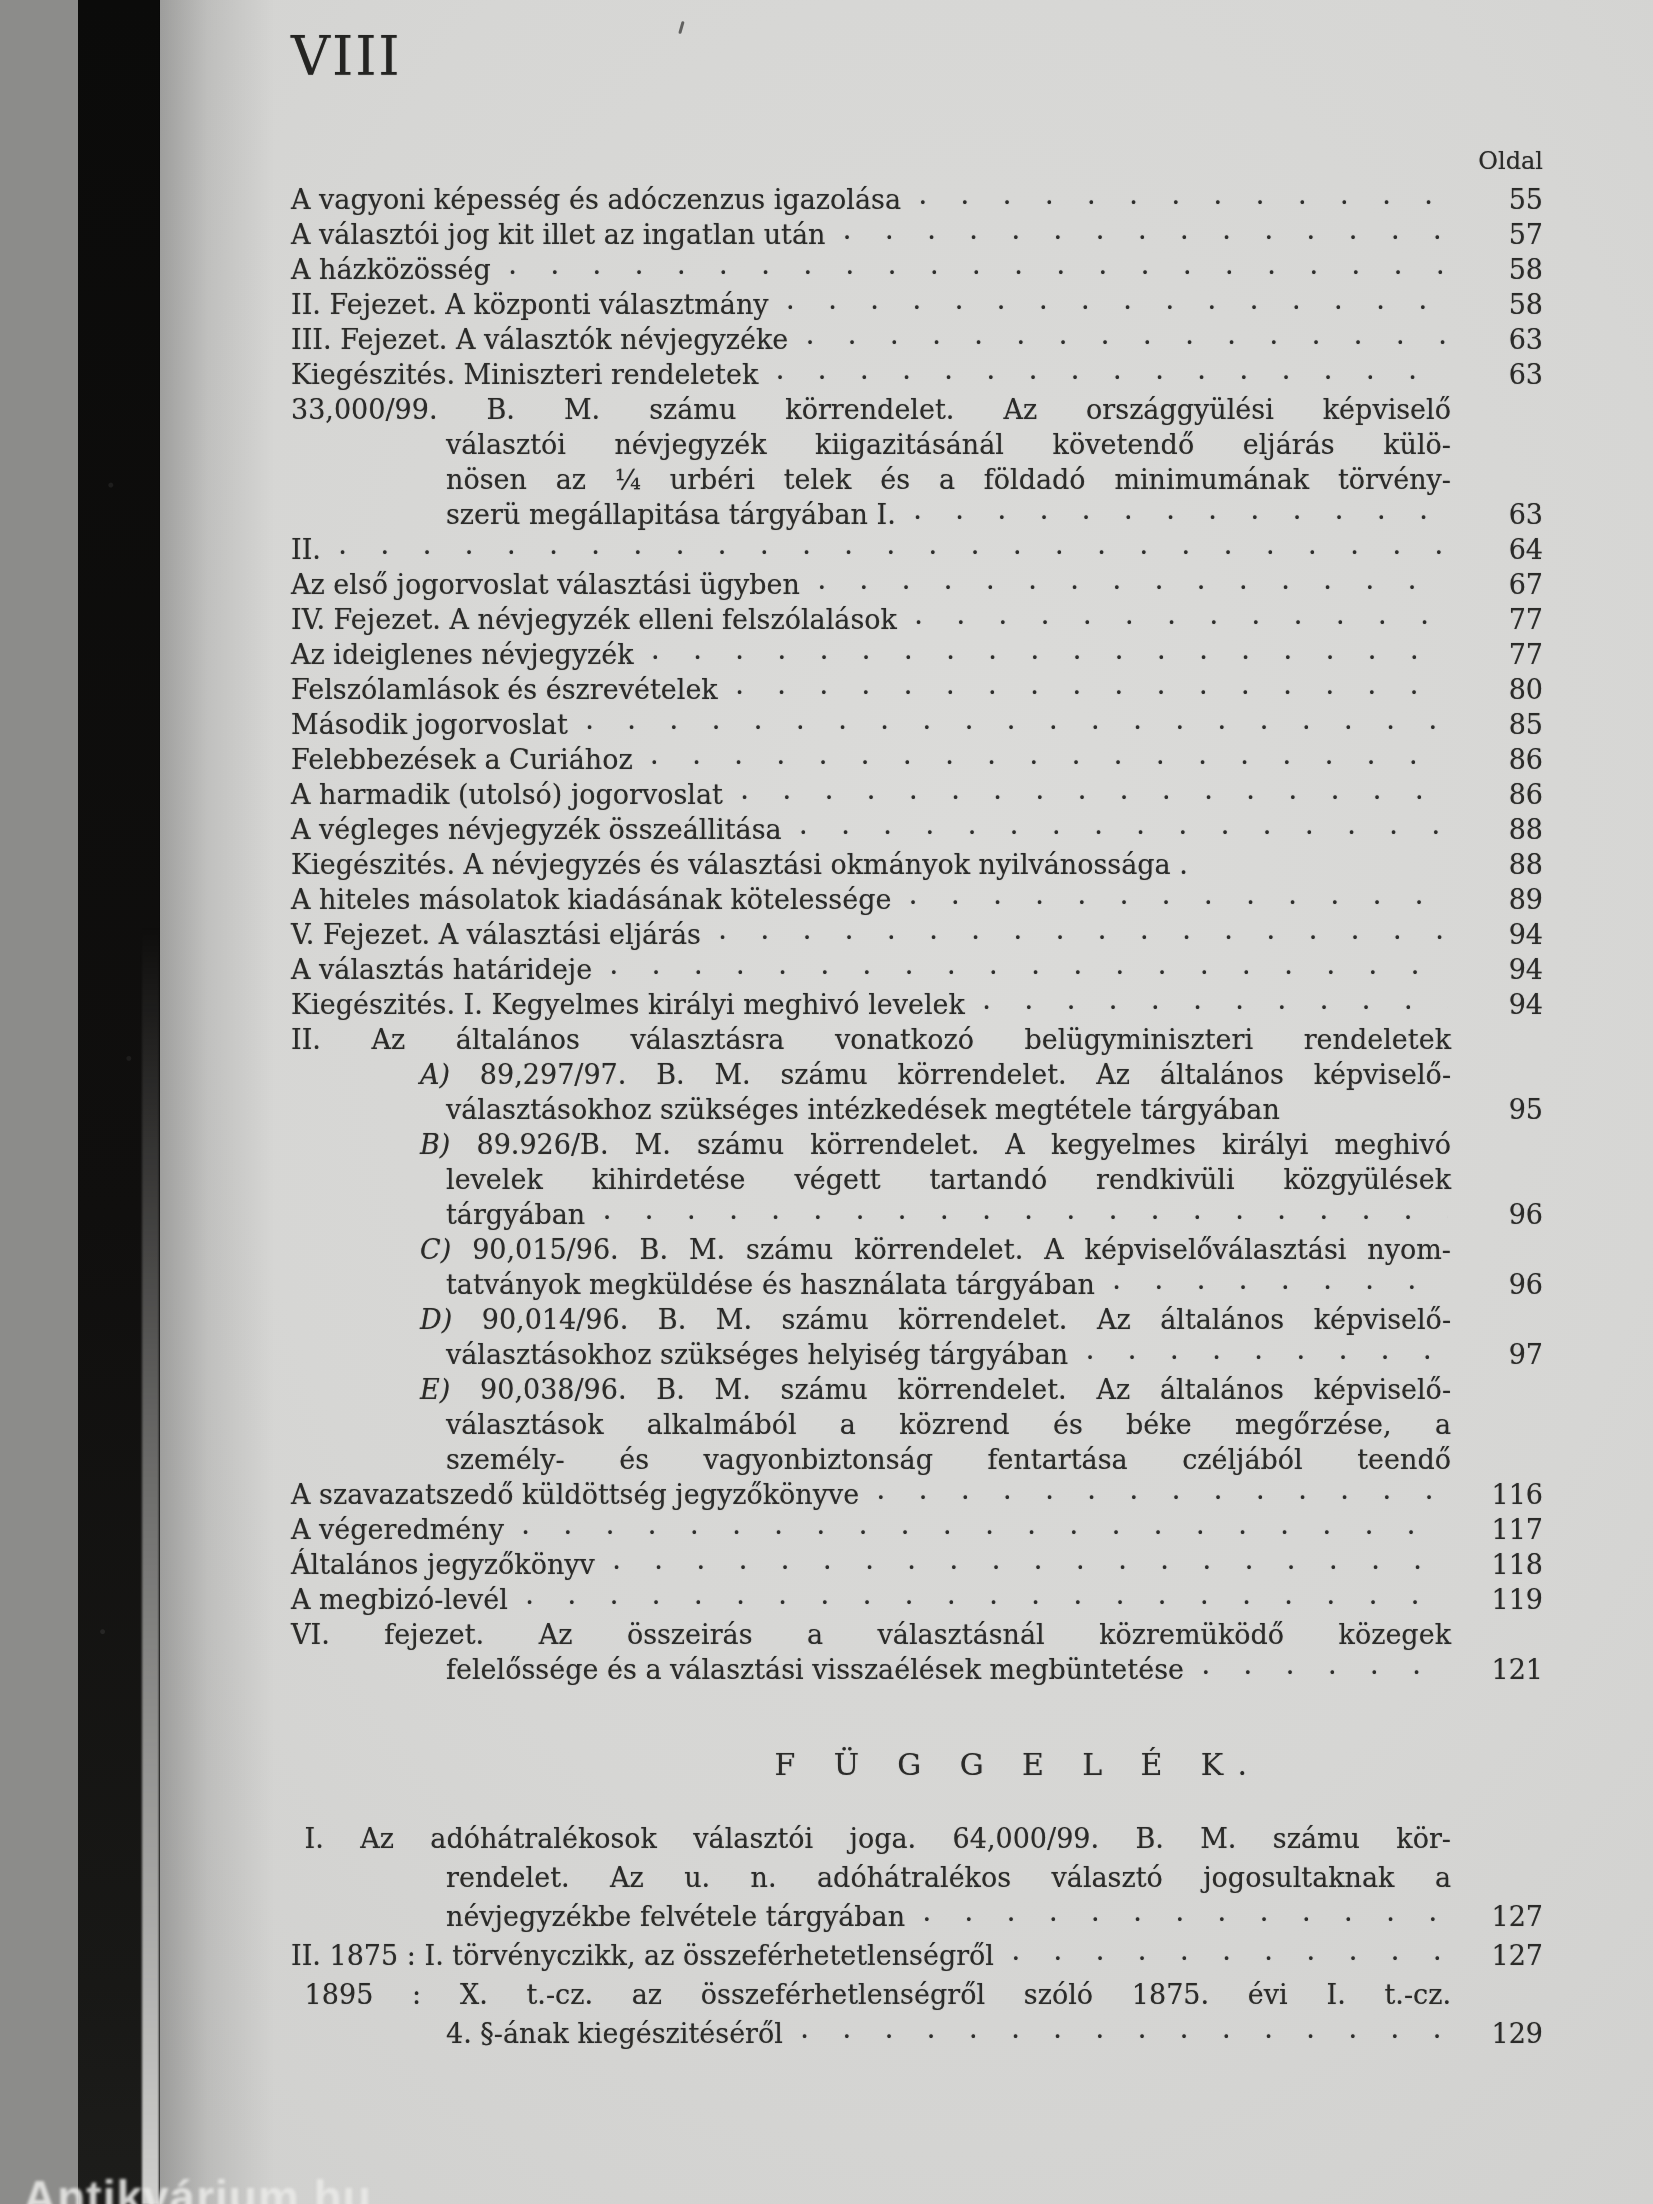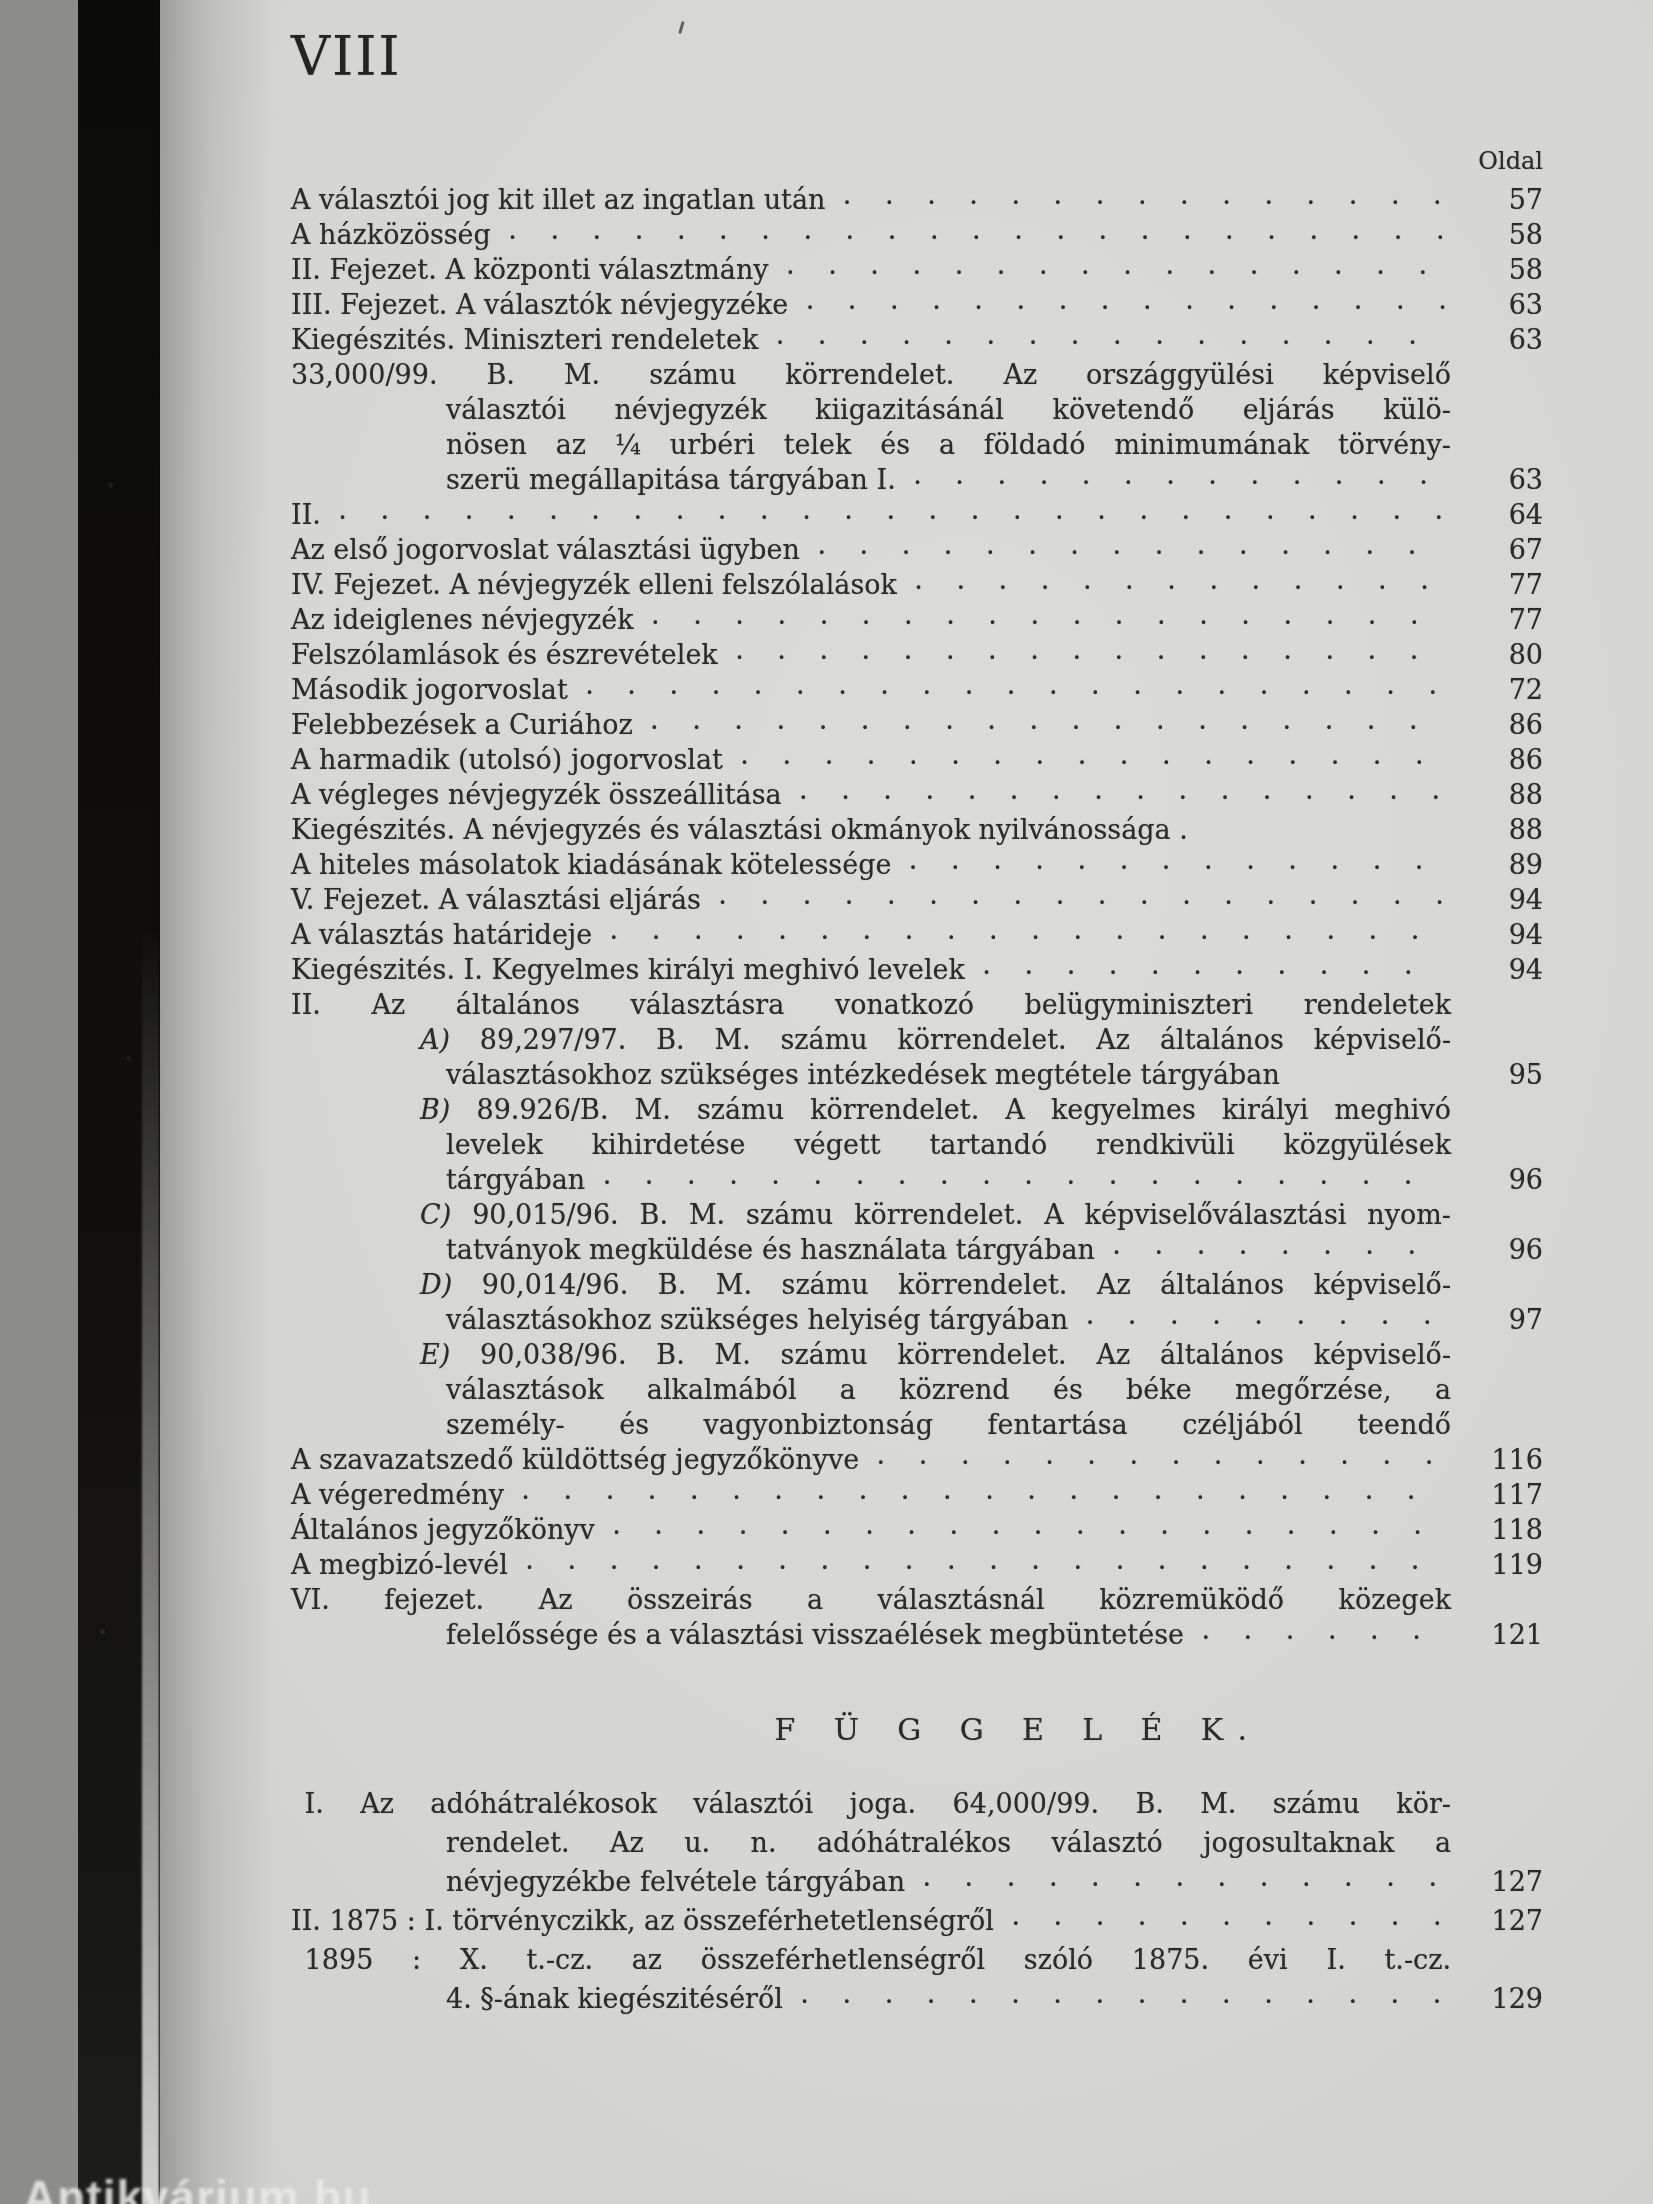--- a/index.html
+++ b/index.html
@@ -66,20 +66,25 @@
   <div class="page-edge"></div>
   <div class="gutter-shadow"></div>
   <div class="speck"></div>
 
   <div class="folio">VIII</div>
 
   <div class="content">
     <div class="oldal">Oldal</div>
     <div id="toc-main">
         <div class="row lvl0">
+          <span class="t">A vagyoni képesség és adóczenzus igazolása</span>
+          <span class="lead dots"></span>
+          <span class="pg">55</span>
+        </div>
+        <div class="row lvl0">
           <span class="t">A választói jog kit illet az ingatlan után</span>
           <span class="lead dots"></span>
           <span class="pg">57</span>
         </div>
         <div class="row lvl0">
           <span class="t">A házközösség</span>
           <span class="lead dots"></span>
           <span class="pg">58</span>
         </div>
         <div class="row lvl0">
@@ -132,21 +137,21 @@
           <span class="pg">77</span>
         </div>
         <div class="row lvl0">
           <span class="t">Felszólamlások és észrevételek</span>
           <span class="lead dots"></span>
           <span class="pg">80</span>
         </div>
         <div class="row lvl0">
           <span class="t">Második jogorvoslat</span>
           <span class="lead dots"></span>
-          <span class="pg">72</span>
+          <span class="pg">85</span>
         </div>
         <div class="row lvl0">
           <span class="t">Felebbezések a Curiához</span>
           <span class="lead dots"></span>
           <span class="pg">86</span>
         </div>
         <div class="row lvl0">
           <span class="t">A harmadik (utolsó) jogorvoslat</span>
           <span class="lead dots"></span>
           <span class="pg">86</span>

